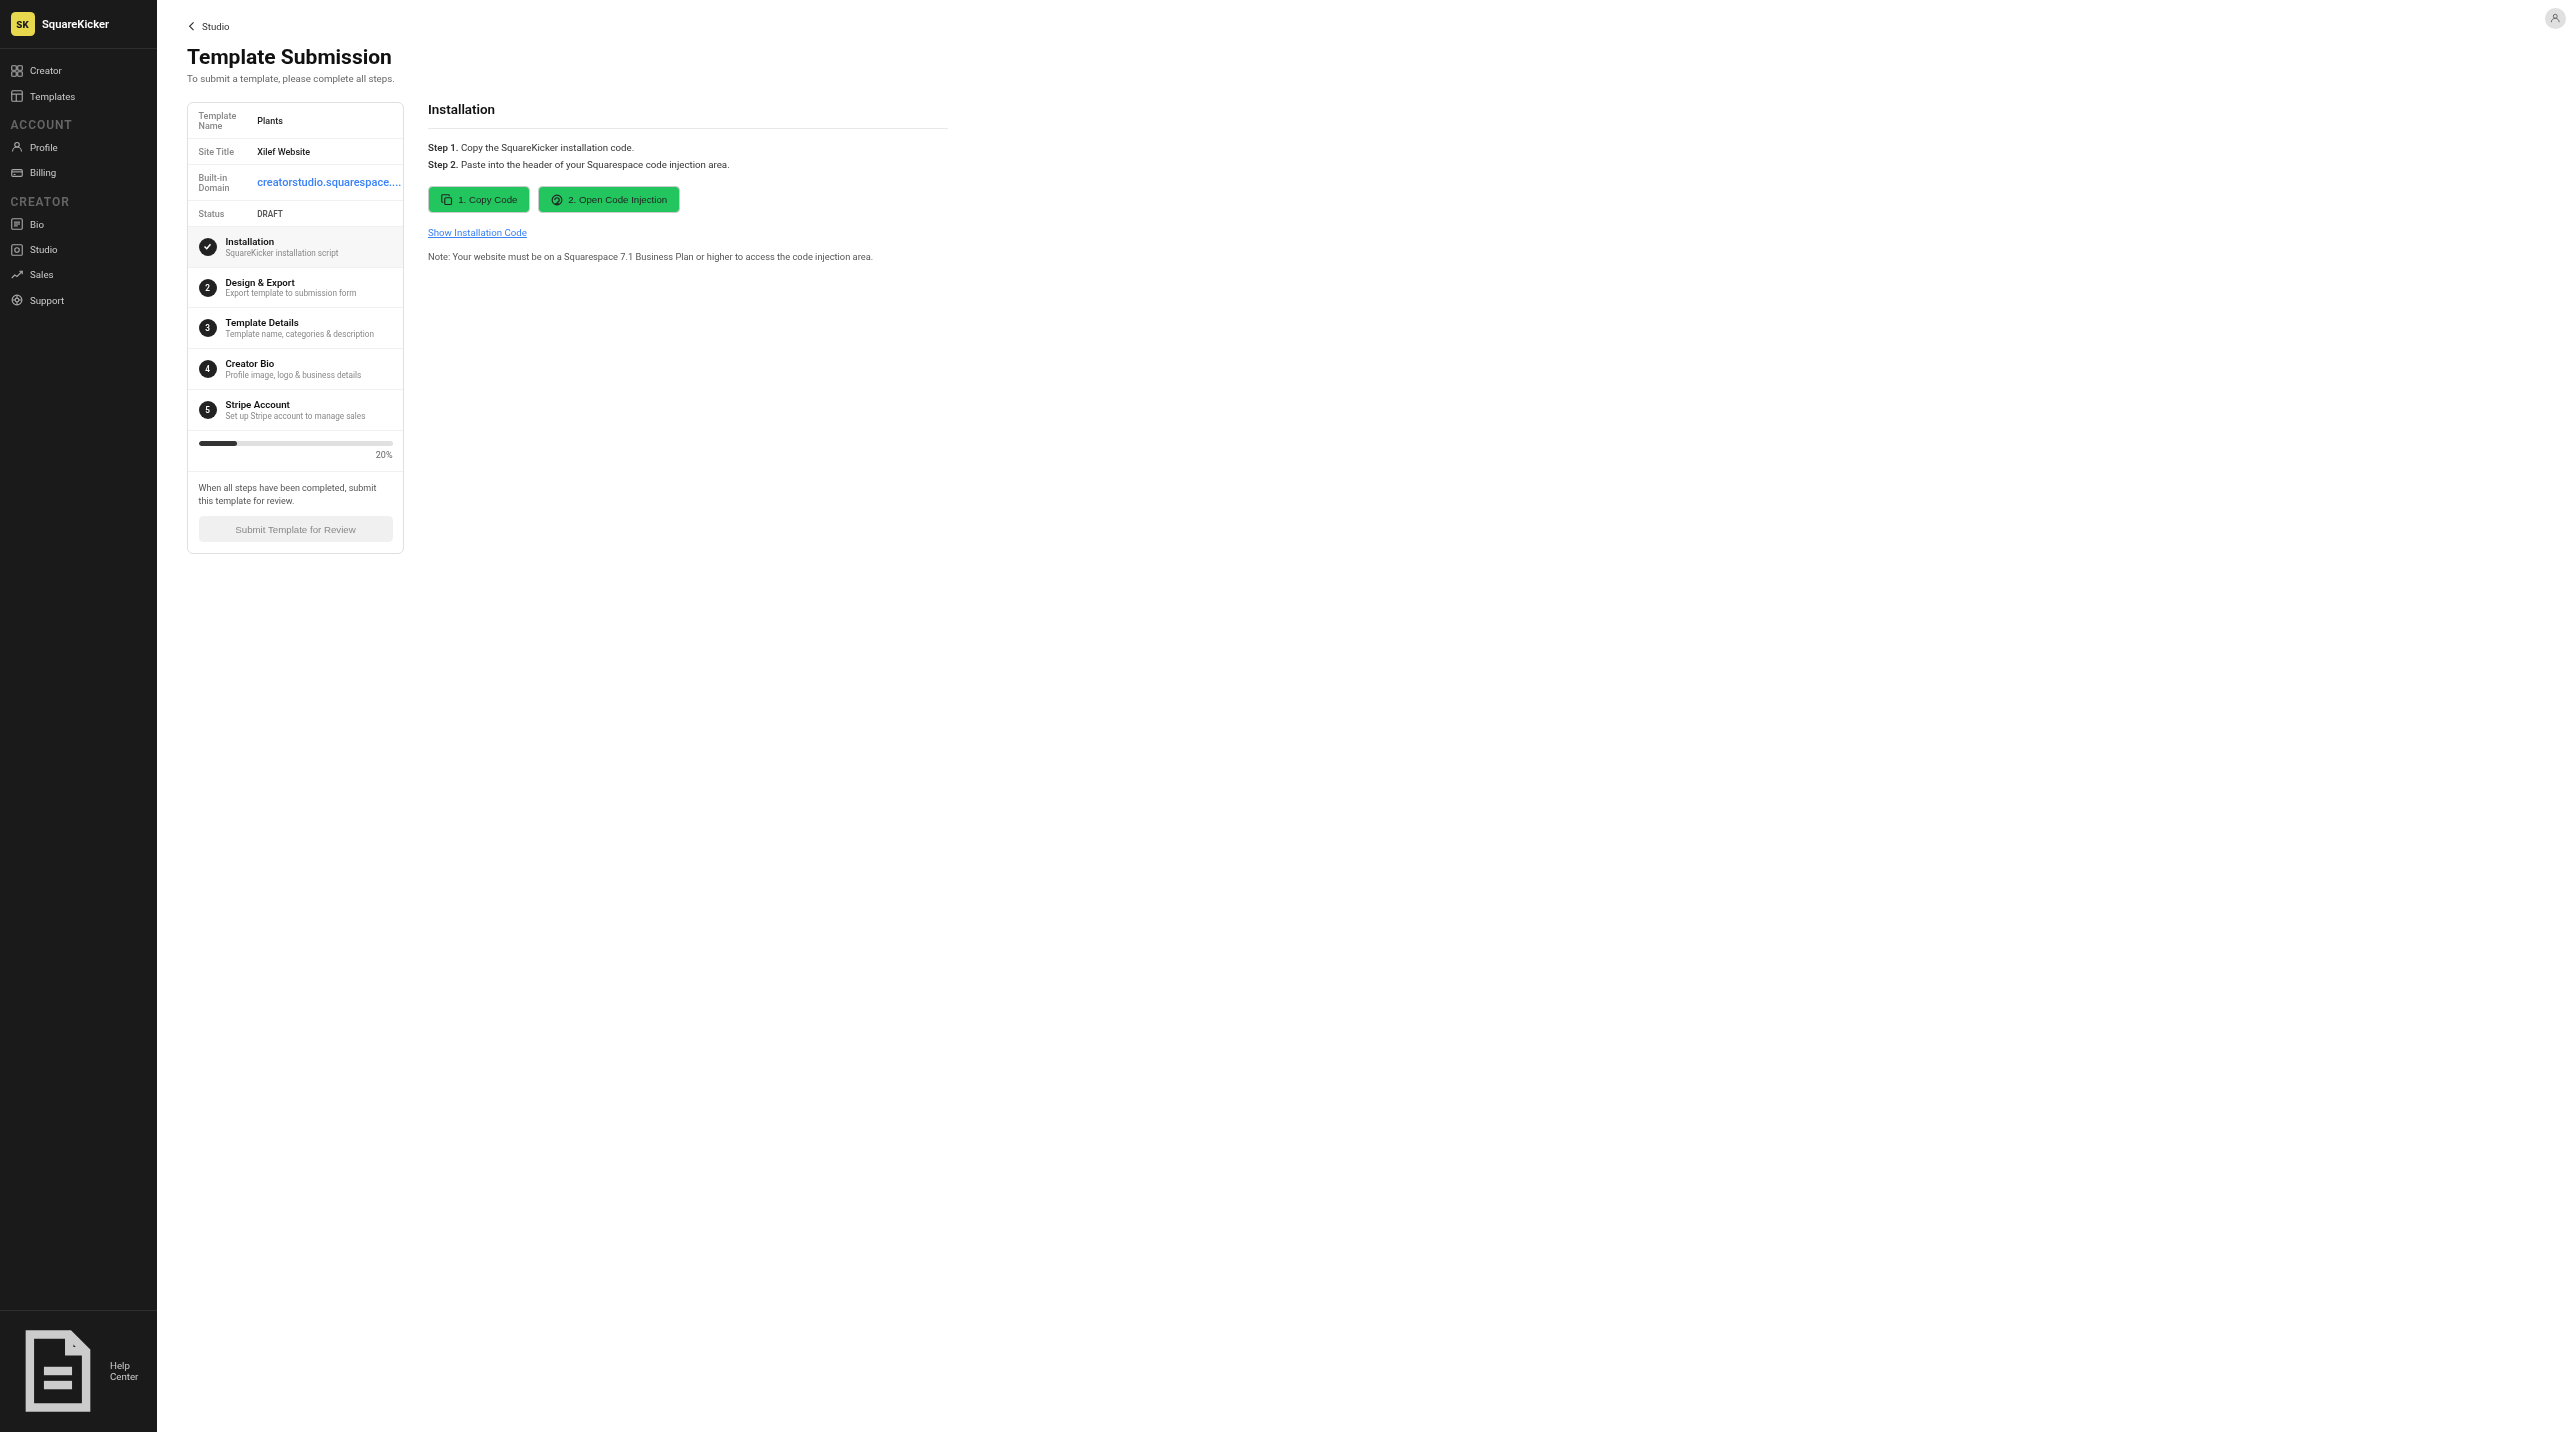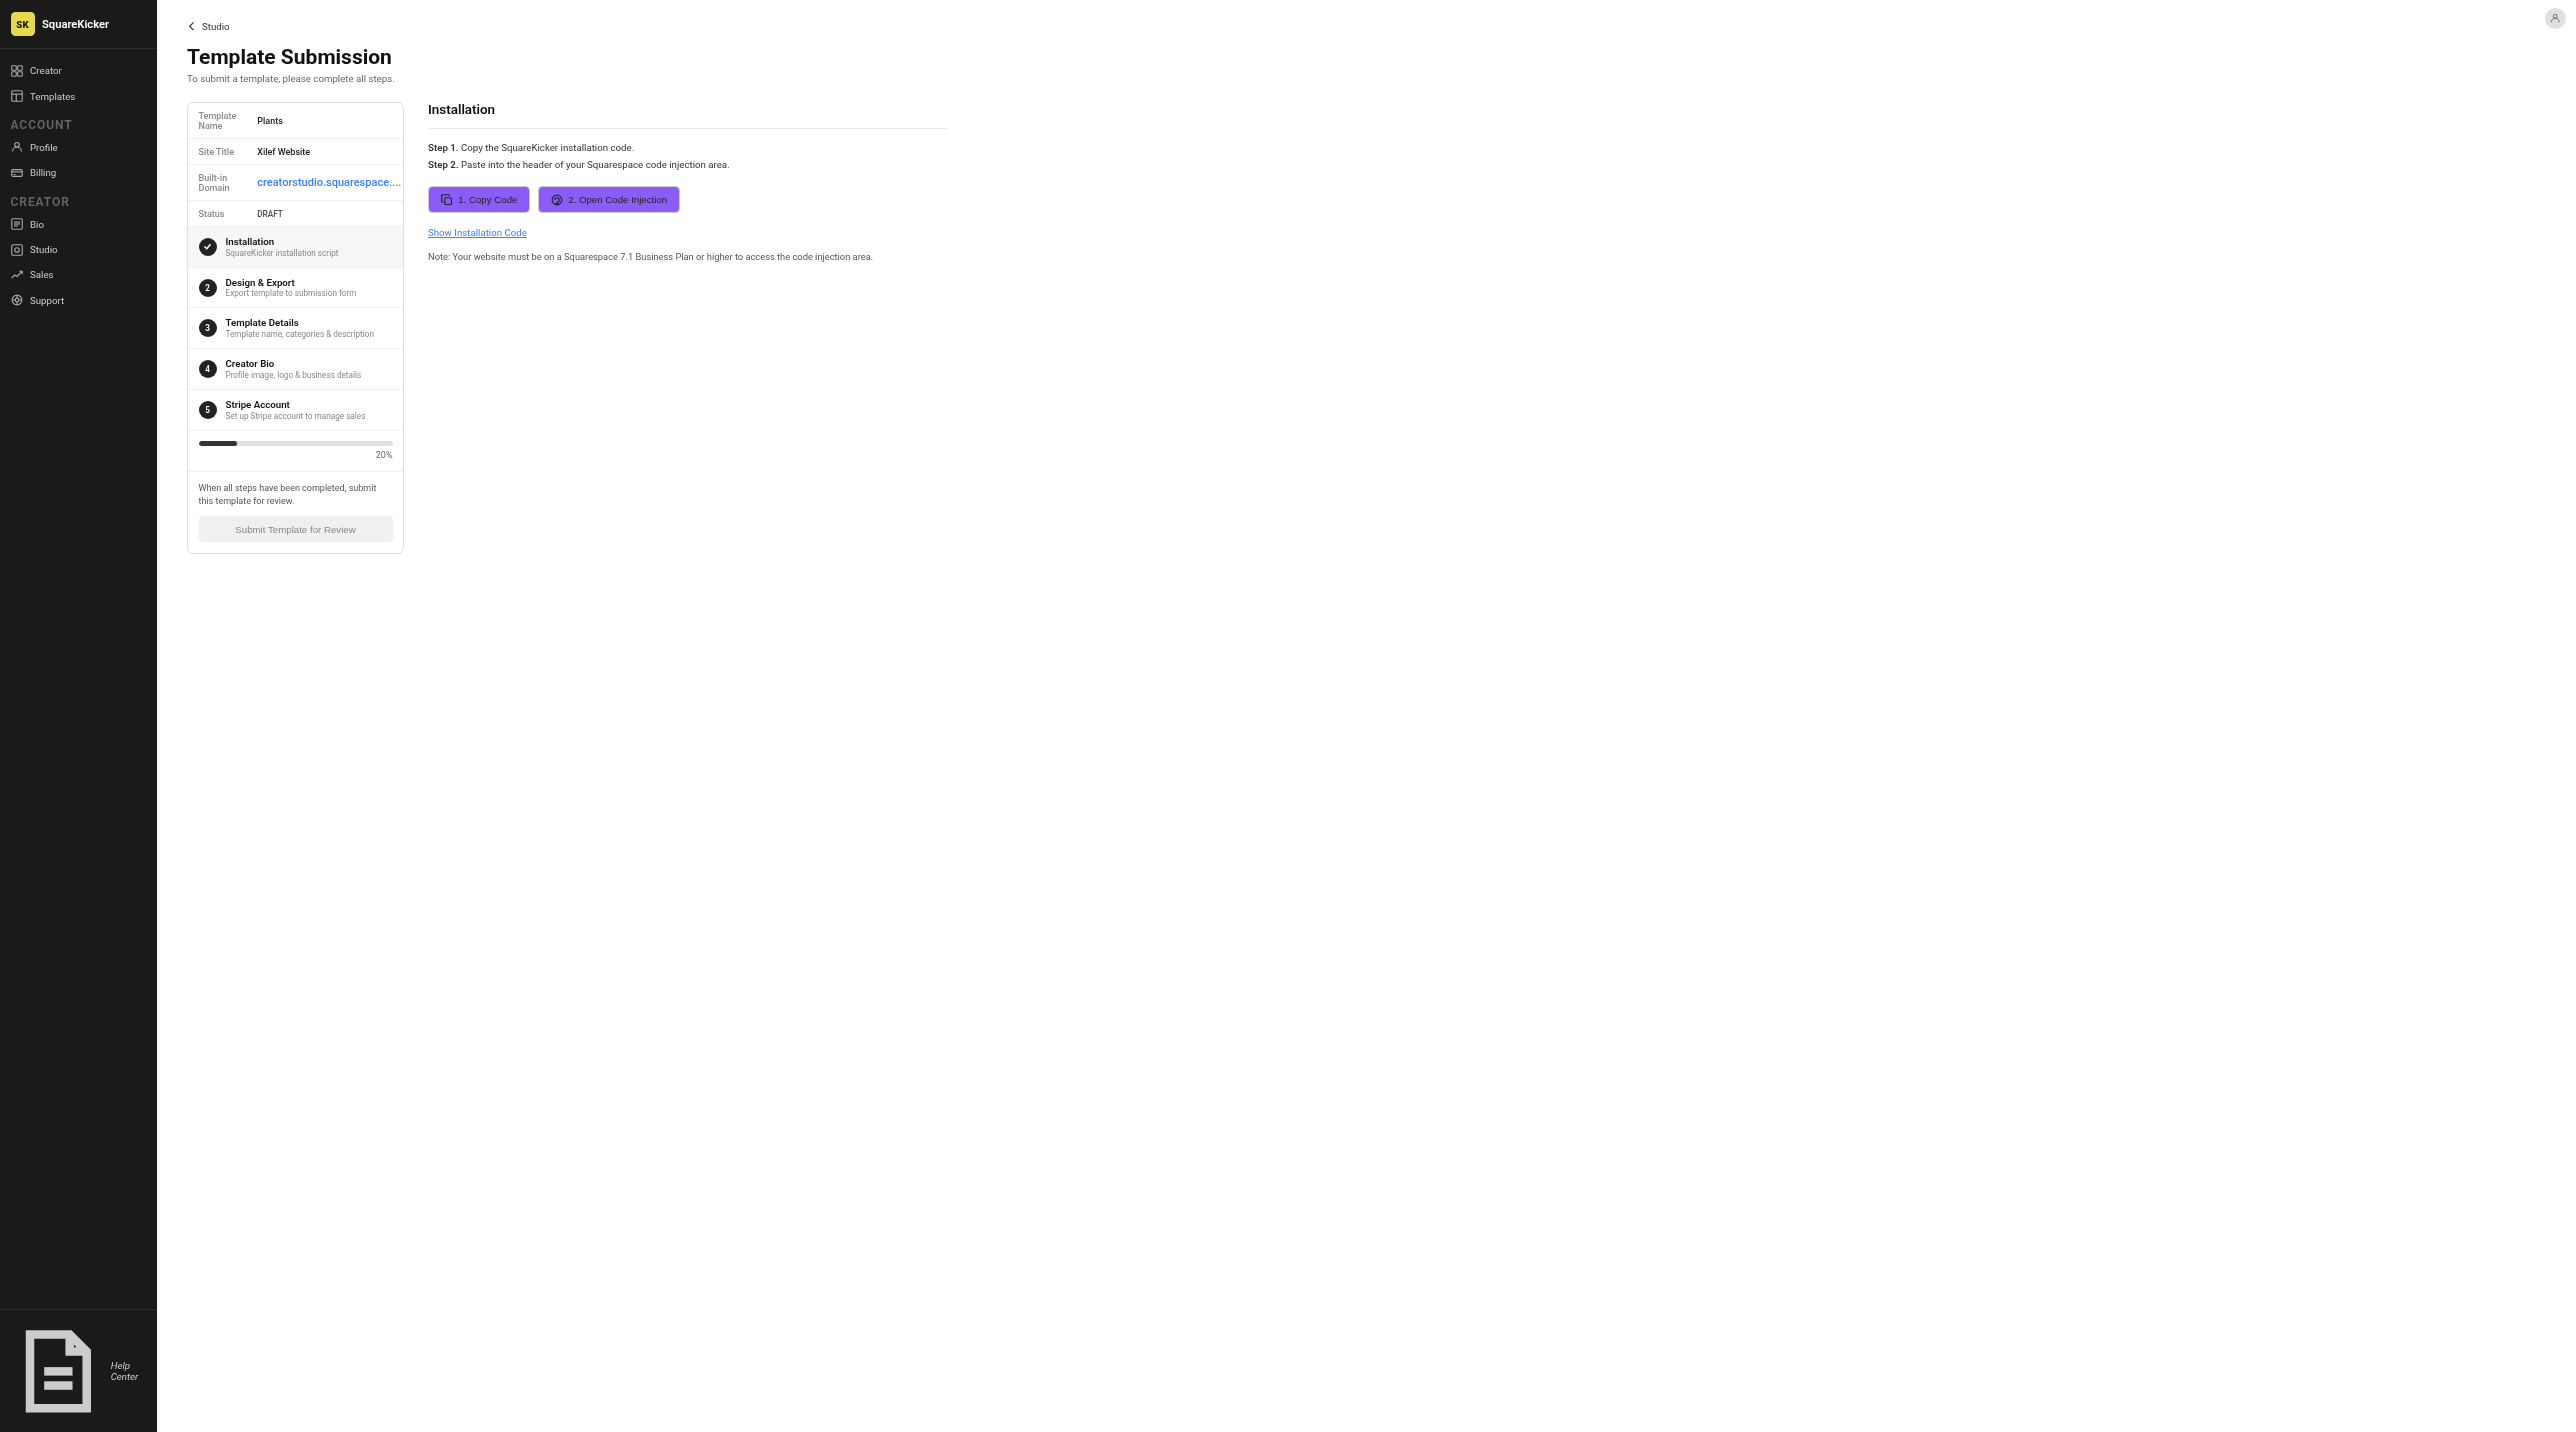--- a/index.html
+++ b/index.html
@@ -60,21 +60,20 @@
       font-size: 12px;
       font-weight: 600;
       color: #666;
       padding: 9px 10.5px 3px;
       letter-spacing: 0.08em;
       text-transform: uppercase;
     }
     .sidebar-footer {
       padding: 9px 2px;
       border-top: 0.7px solid #2e2e2e;
-      font-style: italic;
     }
     .sidebar-footer-item {
       display: flex;
       align-items: center;
       gap: 7.5px;
       padding: 6.7px 10.5px;
       cursor: pointer;
       font-size: 9.7px;
       color: #ccc;
     }
@@ -297,21 +296,21 @@
       gap: 7.5px;
       margin-bottom: 13.4px;
     }
     .install-btn {
       display: flex;
       align-items: center;
       gap: 5.2px;
       padding: 6.7px 12px;
       border: 1.1px solid #ccc;
       border-radius: 4.5px;
-      background: #8b5cf6;
+      background: #22c55e;
       font-size: 9.7px;
       font-weight: 500;
       cursor: pointer;
       color: #222;
       transition: background 0.15s;
     }
     .install-btn .btn-icon {
       width: 12px;
       height: 12px;
     }

